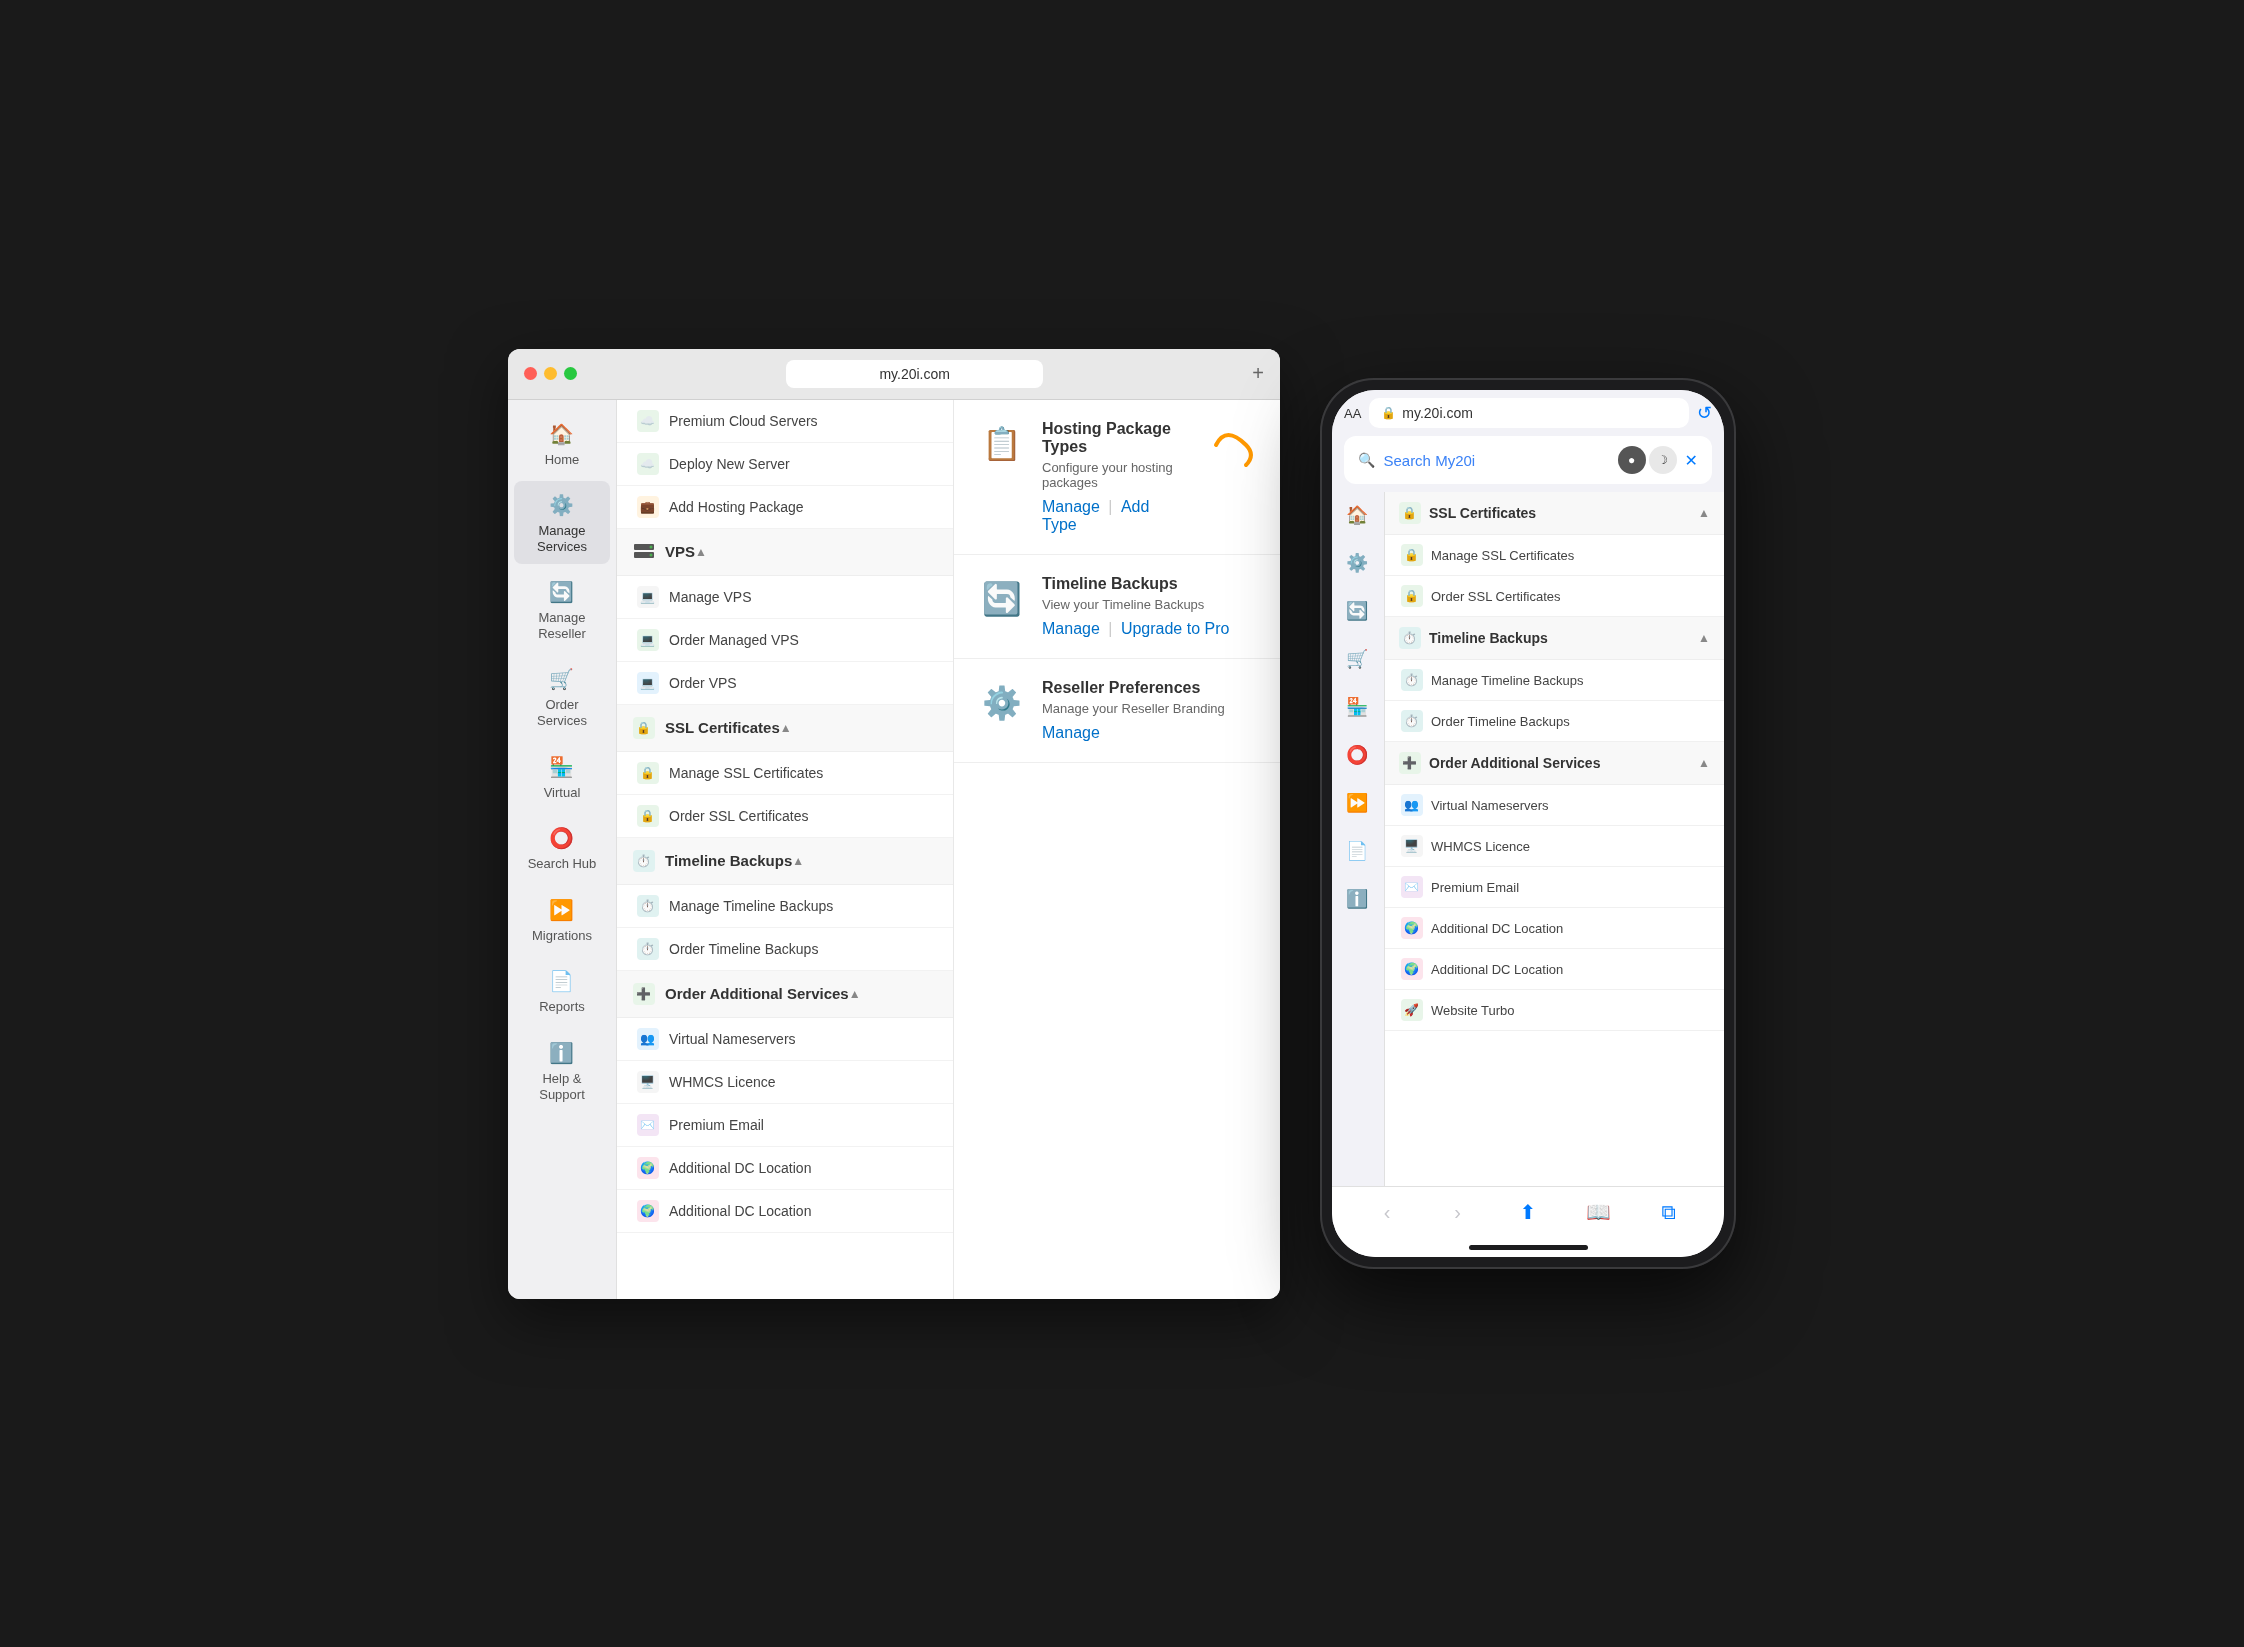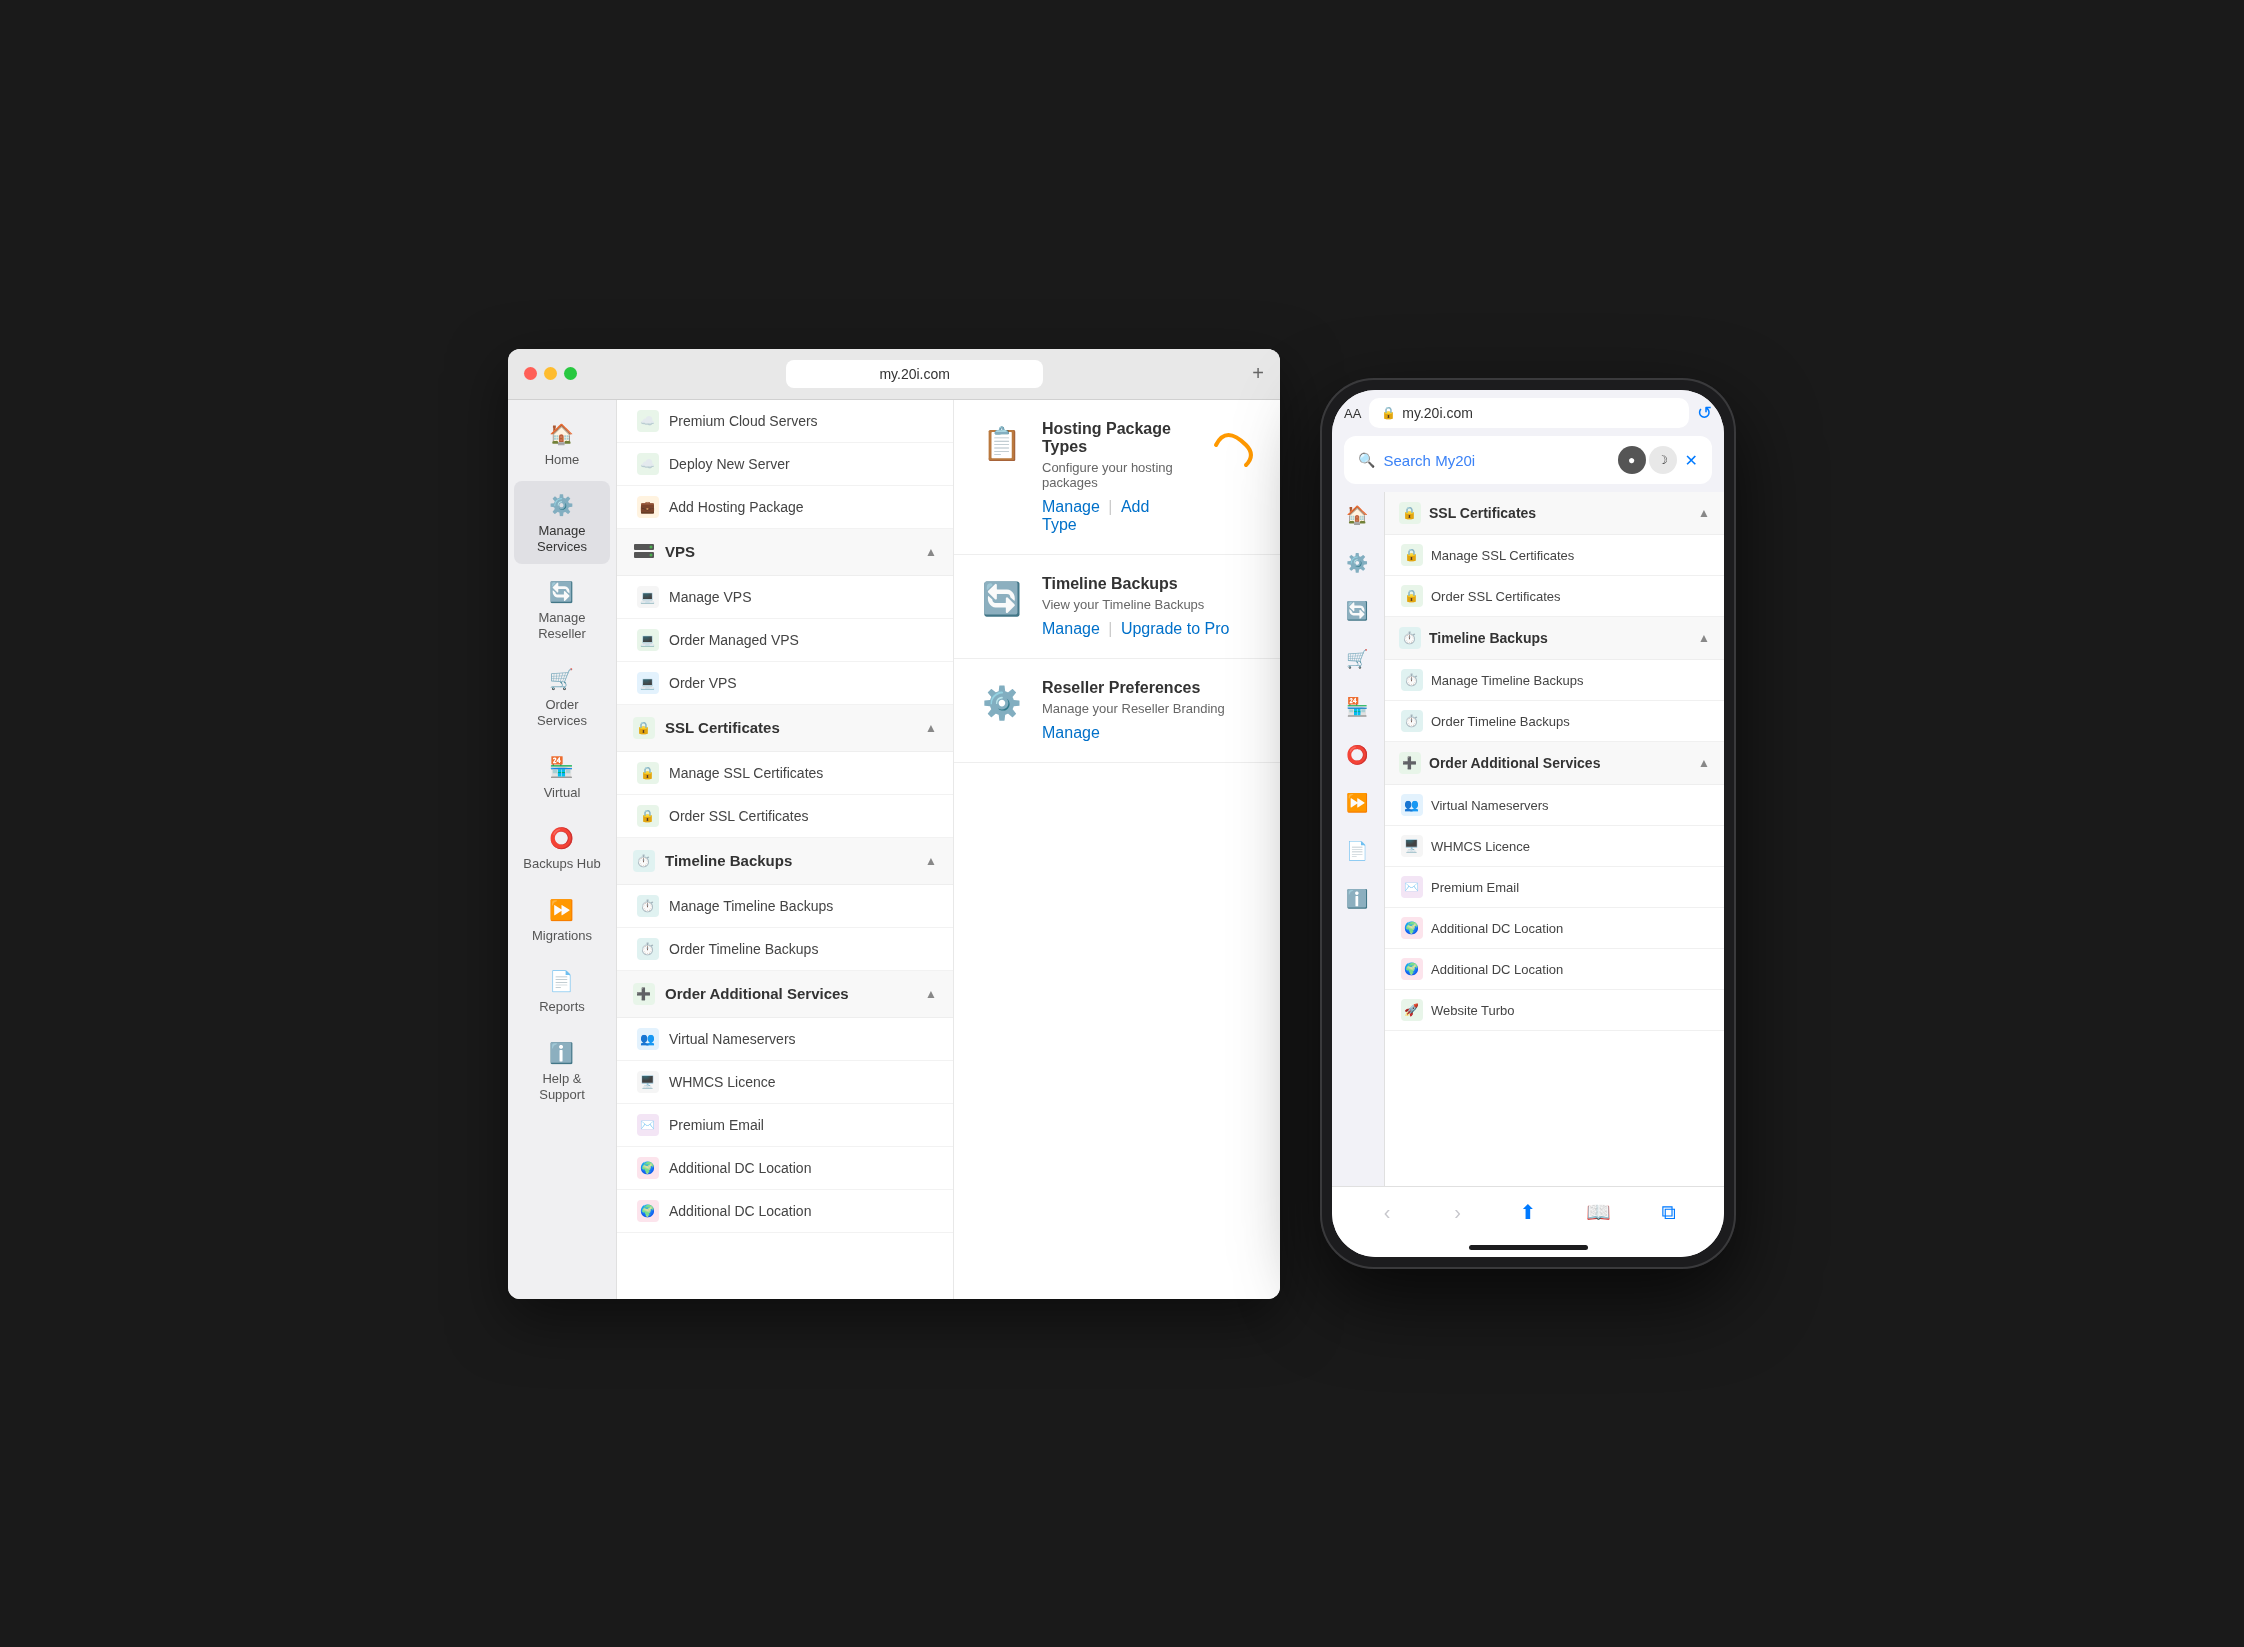--- a/index.html
+++ b/index.html
@@ -127,21 +127,20 @@
       width: 337px;
       background: white;
       border-right: 1px solid #e8e8e8;
       overflow-y: auto;
       flex-shrink: 0;
     }
 
     .nav-section-header {
       display: flex;
       align-items: center;
-      justify-content: space-between;
       padding: 12px 16px;
       background: #f8f8f8;
       border-bottom: 1px solid #eee;
       cursor: pointer;
     }
 
     .nav-section-header-left {
       display: flex;
       align-items: center;
       gap: 10px;
@@ -491,21 +490,21 @@
         <span class="sidebar-label">Order Services</span>
       </div>
 
       <div class="sidebar-item">
         <div class="sidebar-icon">🏪</div>
         <span class="sidebar-label">Virtual</span>
       </div>
 
       <div class="sidebar-item">
         <div class="sidebar-icon">⭕</div>
-        <span class="sidebar-label">Backups Hub</span>
+        <span class="sidebar-label">Search Hub</span>
       </div>
 
       <div class="sidebar-item">
         <div class="sidebar-icon">⏩</div>
         <span class="sidebar-label">Migrations</span>
       </div>
 
       <div class="sidebar-item">
         <div class="sidebar-icon">📄</div>
         <span class="sidebar-label">Reports</span>

